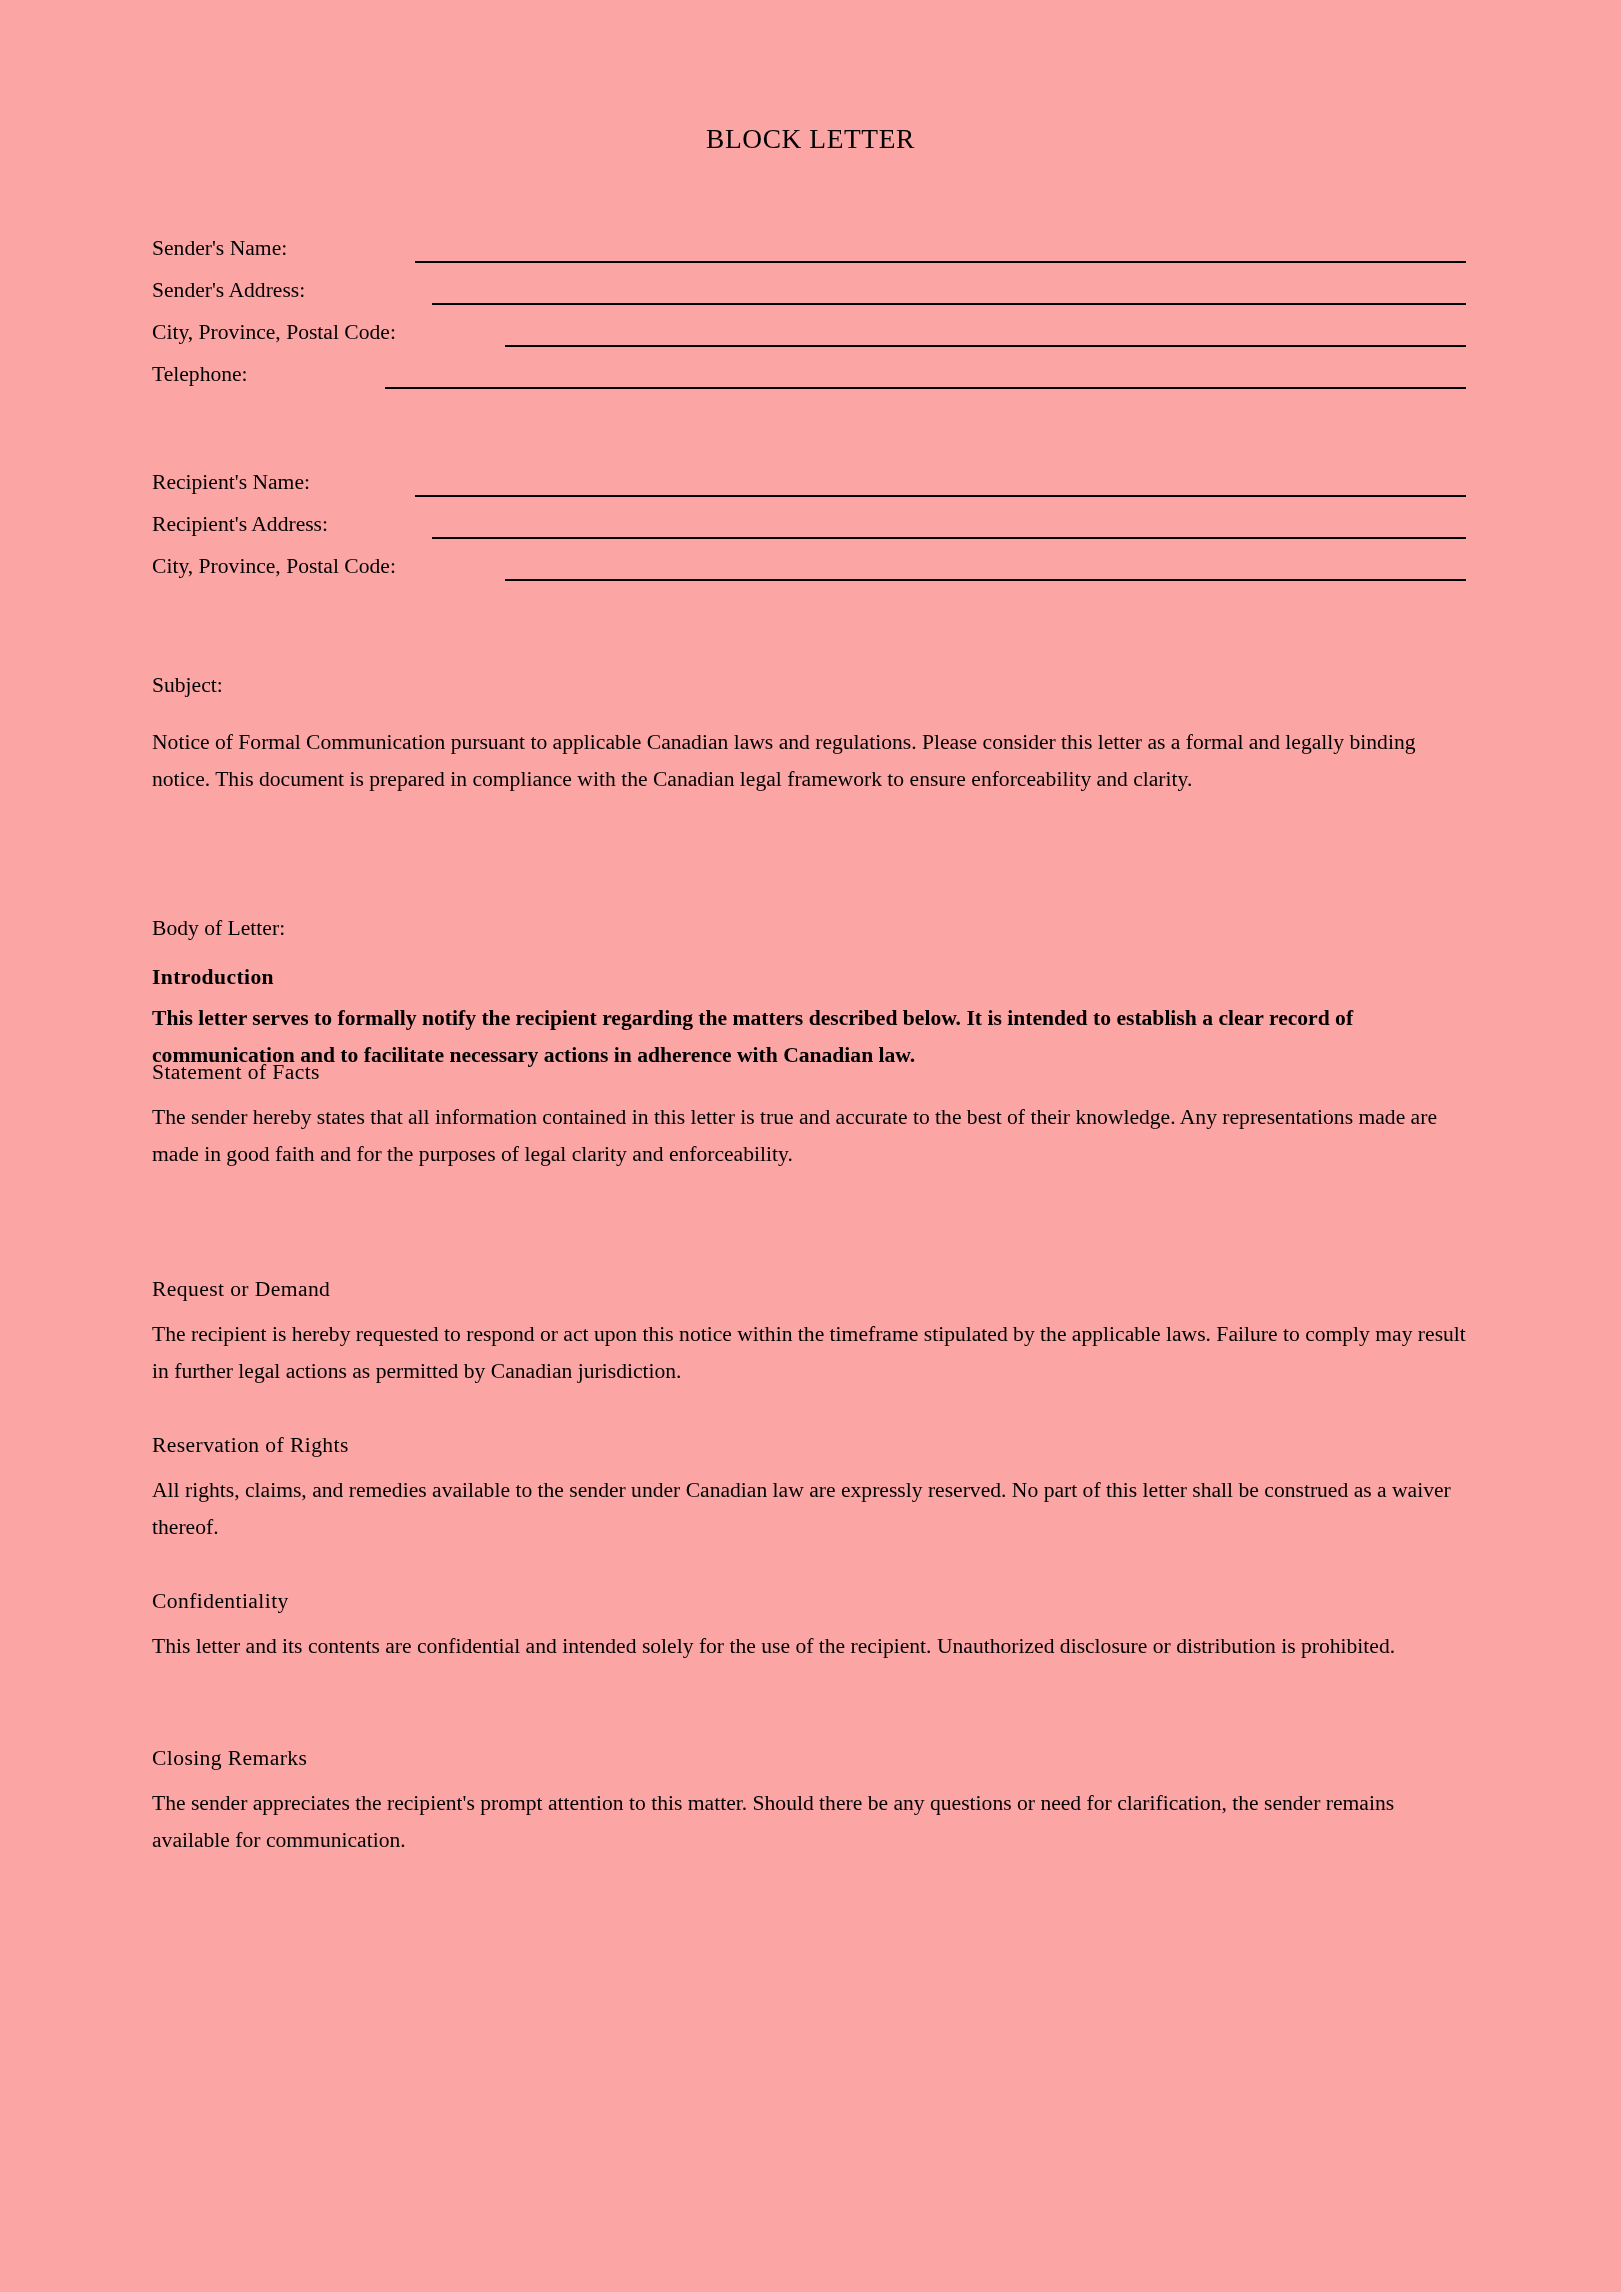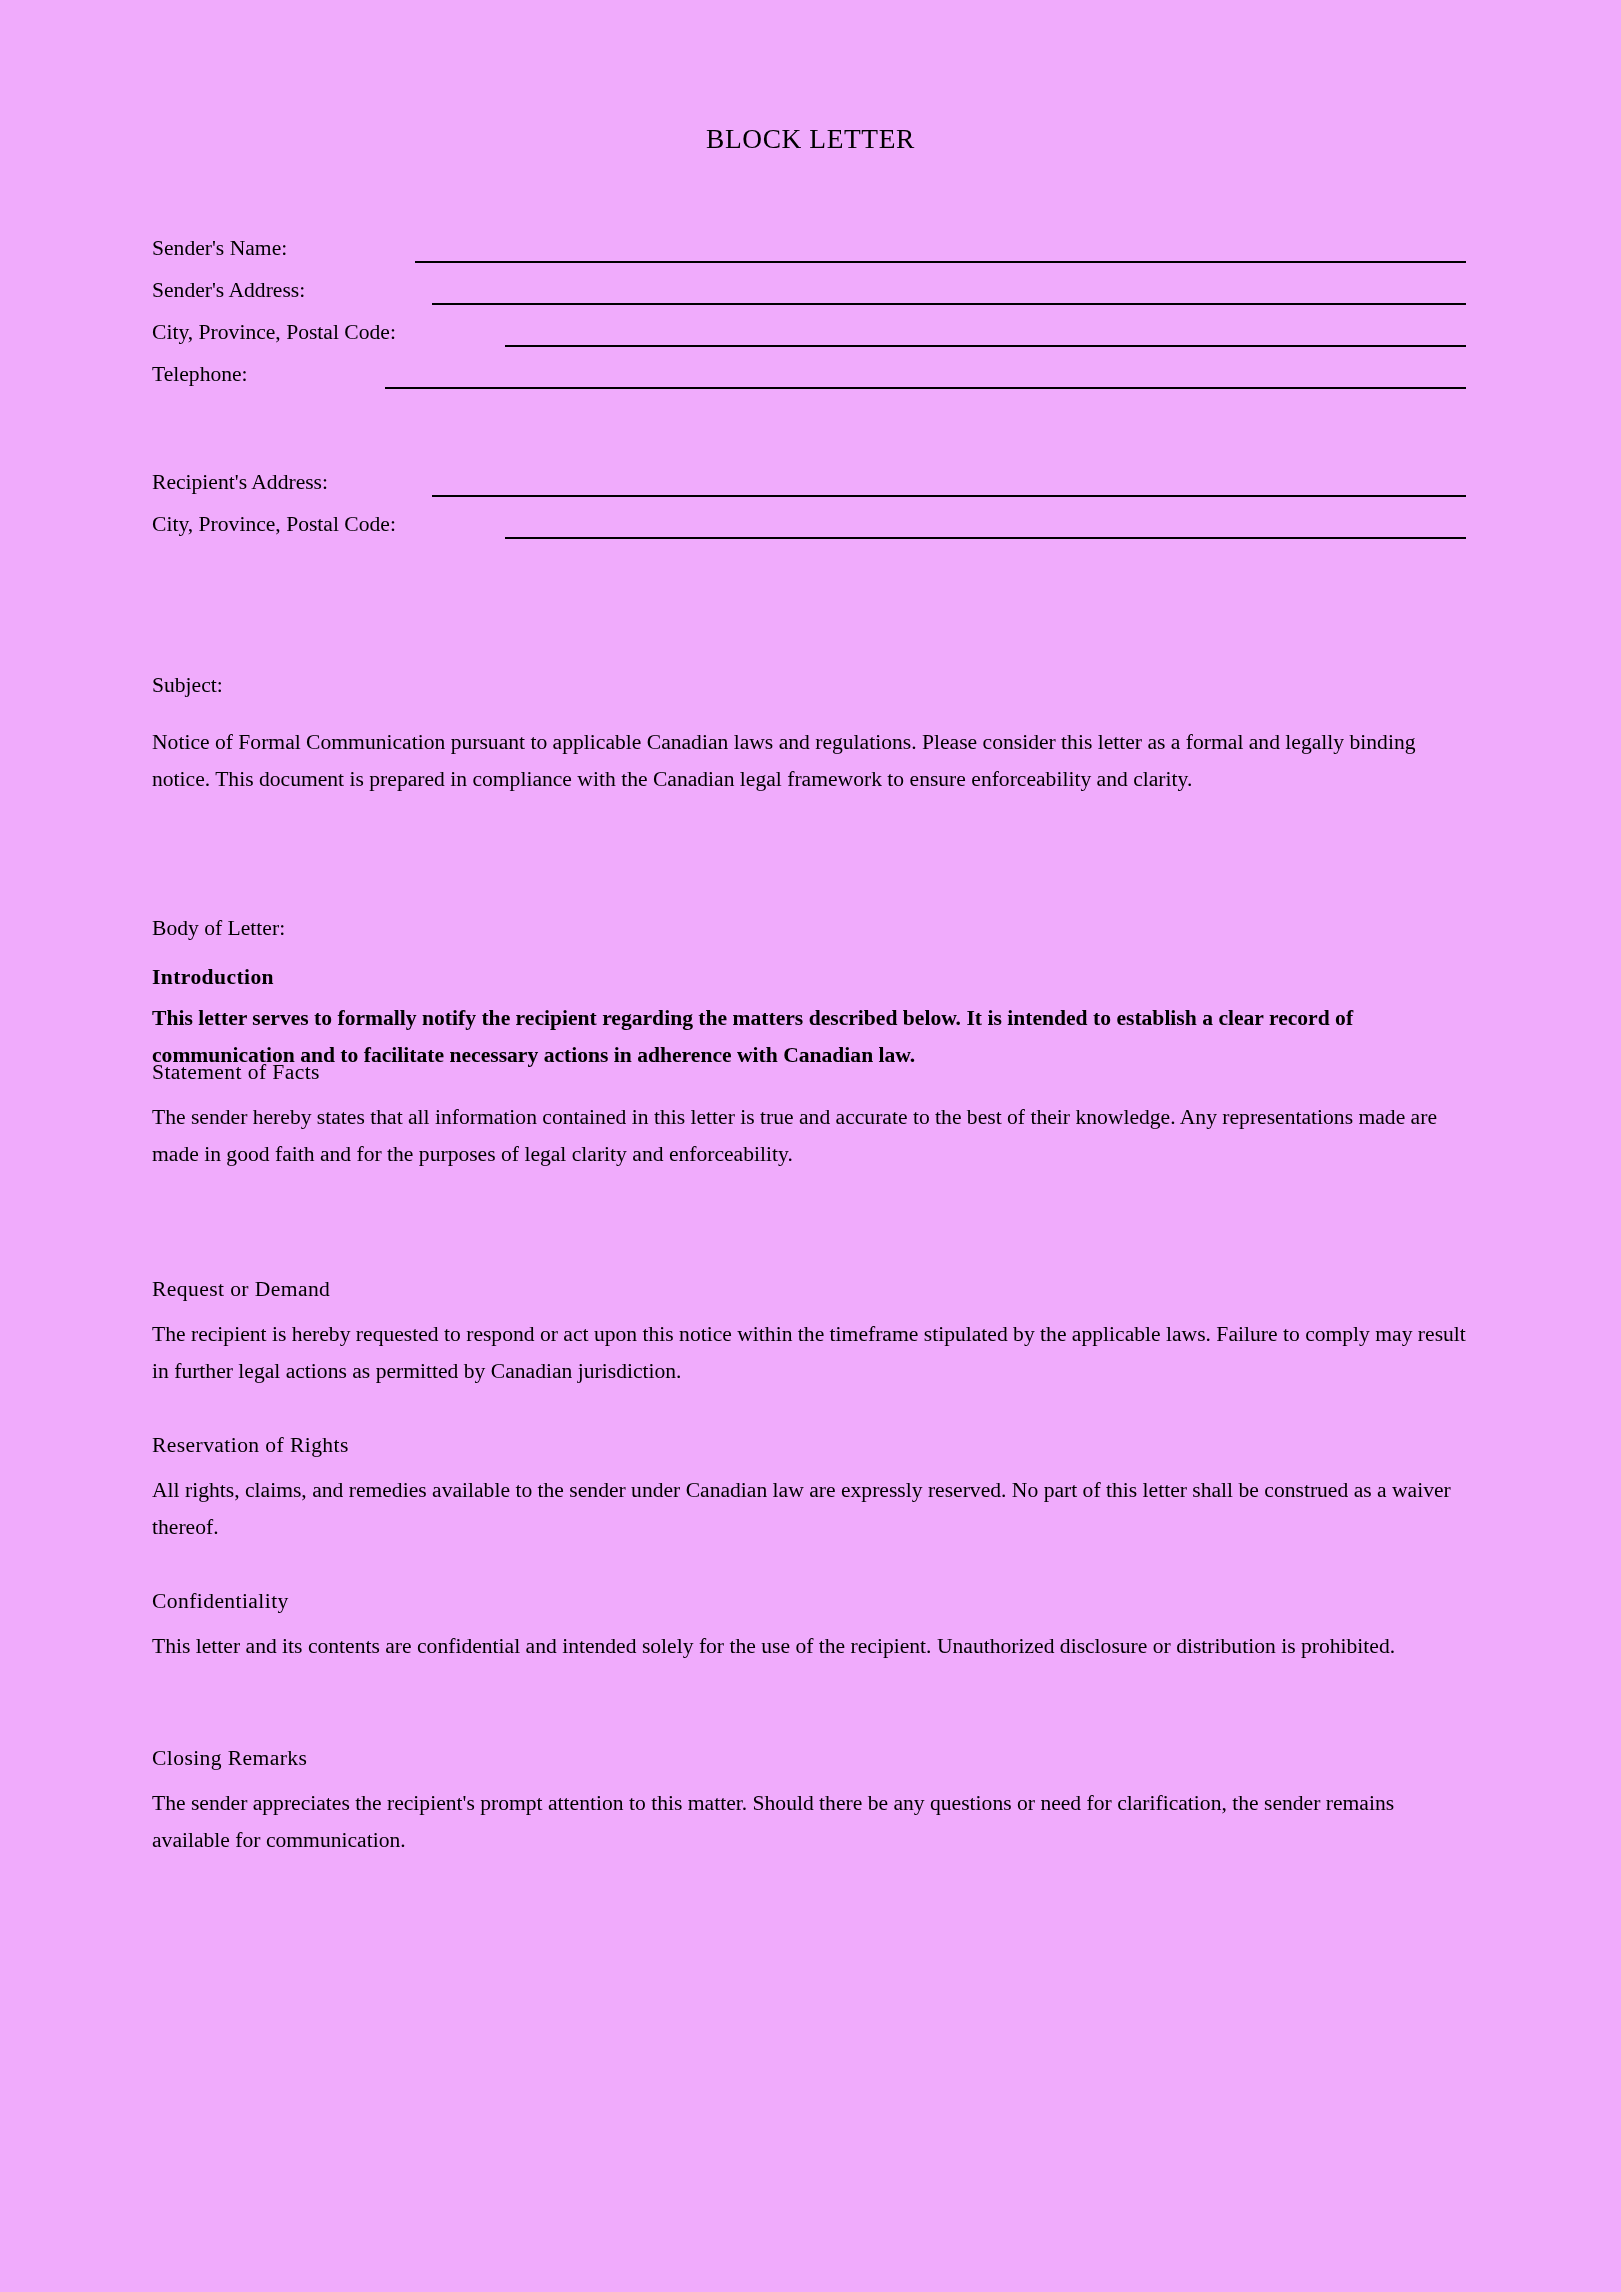--- a/index.html
+++ b/index.html
@@ -11,21 +11,21 @@
   body {
     font-family: "Liberation Serif", "DejaVu Serif", serif;
     color: #000000;
     -webkit-font-smoothing: antialiased;
   }
   .page {
     position: relative;
     width: 1621px;
     height: 2293px;
     margin: 0 auto;
-    background: #f0abfc;
+    background: #fca5a5;
     overflow: hidden;
     box-sizing: border-box;
   }
   .doc-title {
     position: absolute;
     top: 123px;
     left: 0;
     width: 1621px;
     text-align: center;
     font-size: 27.4px;
@@ -126,20 +126,24 @@
       <span class="field-rule rule-c"></span>
     </div>
     <div class="field-row">
       <span class="field-label">Telephone:</span>
       <span class="field-rule rule-d"></span>
     </div>
   </div>
 
   <div class="field-block" id="recipient-block">
     <div class="field-row">
+      <span class="field-label">Recipient's Name:</span>
+      <span class="field-rule rule-a"></span>
+    </div>
+    <div class="field-row">
       <span class="field-label">Recipient's Address:</span>
       <span class="field-rule rule-b"></span>
     </div>
     <div class="field-row">
       <span class="field-label">City, Province, Postal Code:</span>
       <span class="field-rule rule-c"></span>
     </div>
   </div>
 
   <div class="text-block" id="subject-block">

